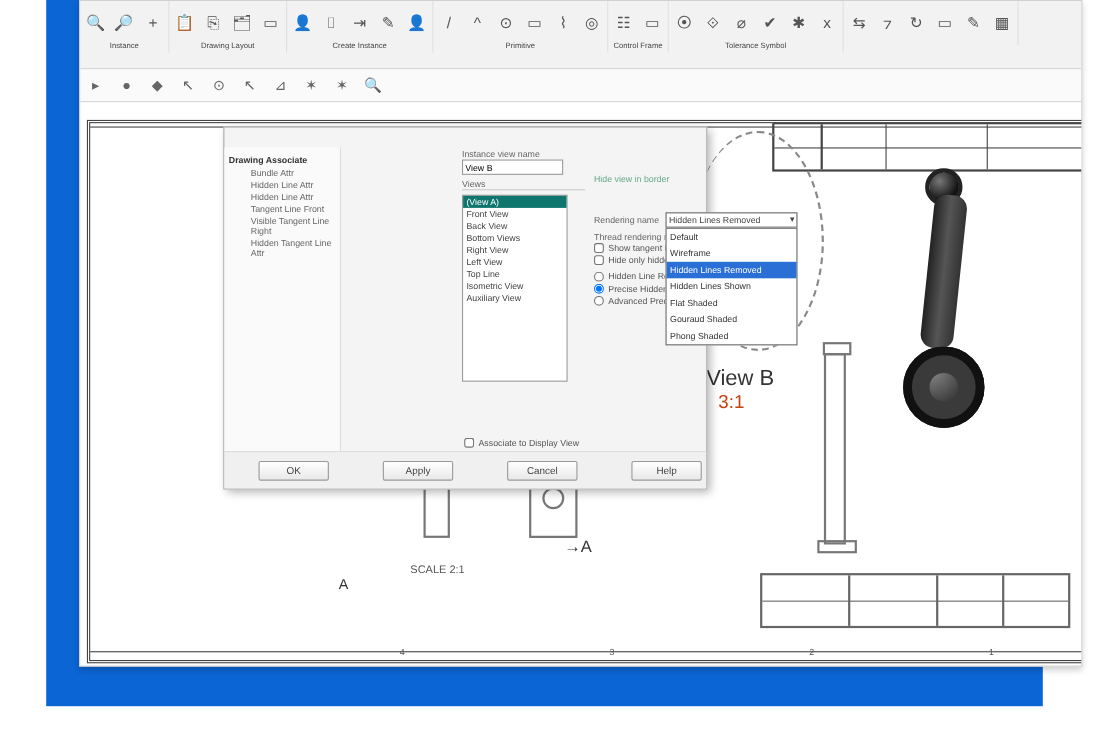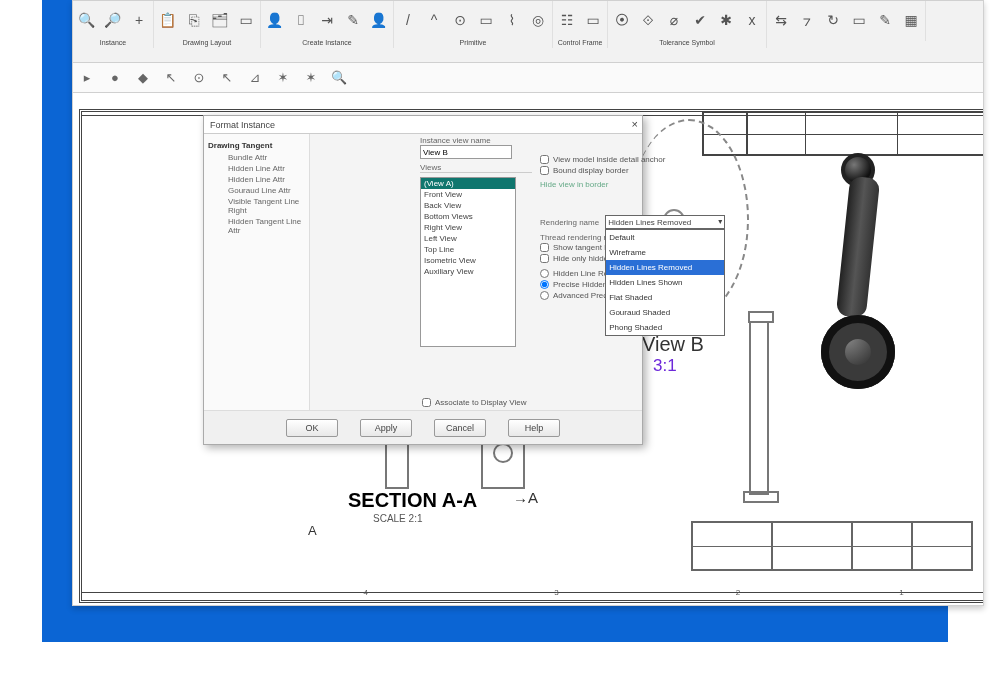--- a/index.html
+++ b/index.html
@@ -23,21 +23,21 @@
   .drawing-border { position: absolute; left: 6px; right: -10px; top: 16px; bottom: 2px; border: 3px double #444; }
   .title-block { position:absolute; right: 0; top: -1px; height: 45px; width: 288px; border: 2px solid #444; background:#fff; }
   .scale-strip { position:absolute; left:0; right:0; bottom:0; height:8px; border-top:1px solid #444;}
   .scale-top { position:absolute; left:0; right:0; top:0; height:4px; border-bottom:1px solid #444; }
 
   .section-label { position:absolute; left:275px; top:396px; font-size:20px; font-weight:600; color:#000; }
   .section-scale { position:absolute; left:300px; top:420px; font-size:10px; color:#555; }
   .arrow-A { position:absolute; left:440px; top:396px; font-size:15px; color:#333; }
   .letter-A-side { position:absolute; left:235px; top:430px; font-size:13px; color:#333; }
   .viewb-label { position:absolute; left:569px; top:240px; font-size:20px; color:#333; }
-  .viewb-scale { position:absolute; left:580px; top:263px; font-size:17px; color:#6d28d9; }
+  .viewb-scale { position:absolute; left:580px; top:263px; font-size:17px; color:#c2410c; }
 
   
   .dashed-circle { position:absolute; left:556px; top:26px; width:120px; height:200px; border:2px dashed #888; border-radius:50%; border-left:none; }
   .small-solid-circle { position:absolute; left:590px; top:116px; width:22px; height:22px; border:2px solid #888; border-radius:50%; }
   .small-inner-circle { position:absolute; left:598px; top:124px; width:6px; height:6px; border:1px solid #888; border-radius:50%; }
 
   
   .shaft { position:absolute; left:676px; top:228px; width:20px; height:174px; border:2px solid #777; background:#fff; }
   .shaft .head { position:absolute; left:-3px; top:-12px; width:26px; height:12px; border:2px solid #777; }
   .shaft .foot { position:absolute; left:-8px; bottom:-10px; width:36px; height:12px; border:2px solid #777; }
@@ -78,21 +78,21 @@
   .cbx-row { display:flex; align-items:center; gap:4px; font-size:8px; color:#555; padding:1px 0; }
   .cbx-row input { width:9px; height:9px; }
   .radio-row { display:flex; align-items:center; gap:4px; font-size:8px; color:#555; padding:1px 0; }
   .radio-row input { width:9px; height:9px; }
   .dropdown { position:relative; display:inline-block; width:120px; height:14px; border:1px solid #666; background:#fff; font-size:8px; padding:0 2px; line-height:13px; }
   .dd-list { position:absolute; left:-1px; top:13px; width:120px; border:1px solid #666; background:#fff; z-index:10; }
   .dd-list div { padding:1px 3px; font-size:8px; color:#333; }
   .dd-list .dd-sel { background:#2a6fd6; color:#fff; }
 
   .dlg-buttons { position:absolute; left:0; right:0; bottom:0; height:34px; display:flex; justify-content:center; align-items:center; gap:22px; background:#f0f0f0; border-top:1px solid #ddd; }
-  .btn { width:52px; height:18px; border:1px solid #999; background:linear-gradient(#fff,#e8e8e8); font-size:9px; display:flex; align-items:center; justify-content:center; cursor:pointer; border-radius:2px; }
+  .btn { width:64px; height:18px; border:1px solid #999; background:linear-gradient(#fff,#e8e8e8); font-size:9px; display:flex; align-items:center; justify-content:center; cursor:pointer; border-radius:2px;margin-left:27px; }
 
   .mid-col { position:absolute; left:110px; top:2px; width:112px; }
   .right-col { position:absolute; left:230px; top:2px; width:200px; }
   .render-label { font-size:8px; color:#666; }
 </style>
 </head>
 <body>
 
 <div class="blue-frame"></div>
 
@@ -190,21 +190,20 @@
         <div class="mid-line" style="position:absolute;left:0;right:0;top:50%;border-top:1px solid #444"></div>
       </div>
       <div class="scale-strip"></div>
       <div class="scale-top"></div>
       <span class="bnum" style="left:31%">4</span>
       <span class="bnum" style="left:52%">3</span>
       <span class="bnum" style="left:72%">2</span>
       <span class="bnum" style="left:90%">1</span>
     </div>
 
-    <div class="section-label">SECTION  A-A</div>
     <div class="section-scale">SCALE 2:1</div>
     <div class="arrow-A">→A</div>
     <div class="letter-A-side">A</div>
     <div class="viewb-label">View B</div>
     <div class="viewb-scale">3:1</div>
 
     <div class="dashed-circle"></div>
     <div class="small-solid-circle"></div>
     <div class="small-inner-circle"></div>
 
@@ -224,32 +223,28 @@
     <div class="part-under2"></div>
     <div class="part-under2b"></div>
 
     <div class="rod">
       <div class="rod-small-eye"></div>
       <div class="rod-body"></div>
       <div class="rod-eye"></div>
     </div>
 
     <div class="dialog">
-      <div class="dlg-title">
-        <span>Format Instance</span>
-        <span class="dlg-close">×</span>
-      </div>
       <div class="dlg-body">
         <div class="dlg-tree">
-          <div class="hdr" style="padding-left:0">Drawing Tangent</div>
+          <div class="hdr" style="padding-left:0">Drawing Associate</div>
           <div id="tree-items">
               <div>Bundle Attr</div>
               <div>Hidden Line Attr</div>
               <div>Hidden Line Attr</div>
-              <div>Gouraud Line Attr</div>
+              <div>Tangent Line Front</div>
               <div>Visible Tangent Line Right</div>
               <div>Hidden Tangent Line Attr</div>
             </div>
         </div>
         <div class="dlg-right">
 
           <div class="mid-col">
             <div class="fld-label">Instance view name</div>
             <input class="text-input" value="View B" style="">
             <div class="fld-label" style="margin-top:4px;border-bottom:1px solid #ccc">Views</div>
@@ -261,30 +256,20 @@
                 <div class="item">Right View</div>
                 <div class="item">Left View</div>
                 <div class="item">Top Line</div>
                 <div class="item">Isometric View</div>
                 <div class="item">Auxiliary View</div>
               </div>
           </div>
 
           <div class="right-col">
             <div style="height:18px"></div>
-            <div id="topchecks">
-                <div class="cbx-row">
-                  <input type="checkbox" style="">
-                  <span>View model inside detail anchor</span>
-                </div>
-                <div class="cbx-row">
-                  <input type="checkbox" style="">
-                  <span>Bound display border</span>
-                </div>
-              </div>
             <div style="height:4px"></div>
             <div class="fld-label" style="color:#6a8;">Hide view in border</div>
             <div style="height:26px"></div>
 
             <div style="display:flex;align-items:center;gap:6px">
               <span class="render-label">Rendering name</span>
               <div class="dropdown">
                 <span>Hidden Lines Removed</span>
                 <span style="position:absolute;right:2px;top:-1px">▾</span>
                 <div class="dd-list" id="ddlist">

